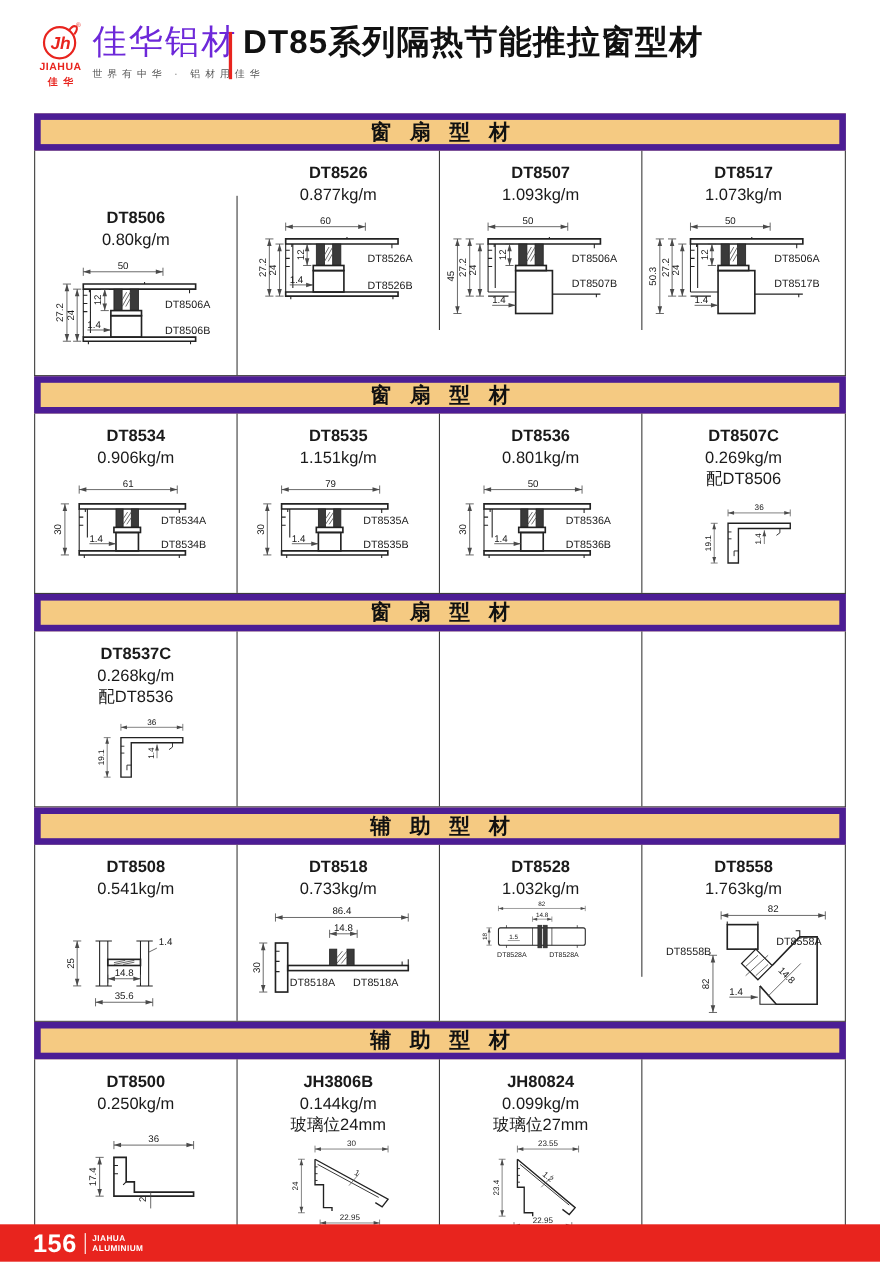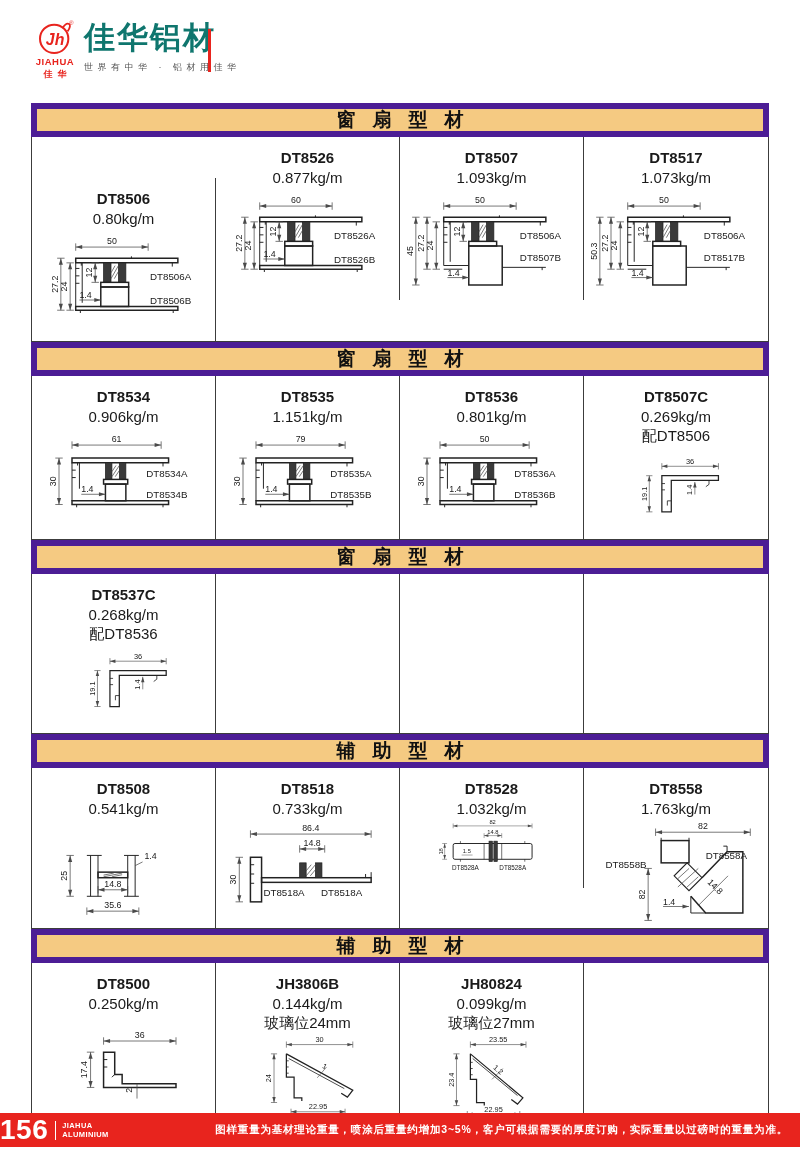--- a/index.html
+++ b/index.html
@@ -7,21 +7,21 @@
   .page{position:relative;width:800px;height:1167px;margin:0 auto;background:#fff;
         font-family:"Liberation Sans","DejaVu Sans",sans-serif;overflow:hidden;}
 
   
   .hdr{position:relative;height:103px;}
   .logo{position:absolute;left:26px;top:18px;width:58px;text-align:center;}
   .logo svg{width:40px;height:40px;display:block;margin:0 auto;}
   .logo-en{color:#E8241E;font-weight:bold;font-size:9.5px;letter-spacing:.5px;margin-top:-2px;}
   .logo-cn{color:#E8241E;font-weight:bold;font-size:9px;letter-spacing:5px;padding-left:5px;margin-top:1px;}
   .company{position:absolute;left:84px;top:22px;}
-  .company-name{font-size:31px;font-weight:700;letter-spacing:2px;color:#0f766e;line-height:1.05;}
+  .company-name{font-size:31px;font-weight:400;letter-spacing:2px;color:#6d28d9;line-height:1.05;}
   .tagline{margin-top:6px;font-size:9px;color:#555;letter-spacing:4.5px;white-space:nowrap;text-align:right;}
   .hdr-divider{position:absolute;left:208px;top:29px;width:3px;height:43px;background:#E8241E;}
   .title-block{position:absolute;left:221px;top:23px;}
   .title{margin:0;font-size:30px;font-weight:800;color:#111;line-height:1.05;letter-spacing:1px;white-space:nowrap;}
   .subtitle{font-size:12.5px;color:#222;margin-top:4px;word-spacing:3px;white-space:nowrap;}
 
   
   .catalog{position:absolute;left:31px;right:31px;top:103px;}
   .sec-hd{height:34px;border:6px solid #4c1d95;background:#F5CA82;display:flex;align-items:center;
           justify-content:center;font-size:19px;font-weight:700;color:#111;
@@ -50,21 +50,21 @@
 
   
   .lg-c{fill:none;stroke:#E8241E;stroke-width:2.4;}
   .lg-t{fill:#E8241E;font-size:19px;font-weight:bold;font-style:italic;}
   .lg-r{fill:#E8241E;font-size:7px;}
   .lg-s{fill:none;stroke:#E8241E;stroke-width:2.2;}
 
   
   .ftr{position:absolute;left:0;right:0;top:1113px;height:34px;background:#E8241E;color:#fff;
        display:flex;align-items:center;}
-  .ftr-page{font-size:28px;font-weight:700;letter-spacing:.5px;line-height:1;}
+  .ftr-page{font-size:23px;font-weight:700;margin-left:30px;letter-spacing:.5px;line-height:1;}
   .ftr-sep{width:1px;height:19px;background:#fff;margin:0 6px 0 7px;}
   .ftr-brand{font-size:7.5px;line-height:1.2;letter-spacing:.4px;font-weight:600;}
   .ftr-note{margin-left:auto;margin-right:12px;font-size:10.5px;font-weight:600;
             letter-spacing:.8px;white-space:nowrap;}
 </style>
 </head>
 <body>
 
 <div class="page">
 
@@ -78,20 +78,21 @@
       </svg>
       <div class="logo-en">JIAHUA</div>
       <div class="logo-cn">佳华</div>
     </div>
     <div class="company">
       <div class="company-name">佳华铝材</div>
       <div class="tagline">世界有中华 · 铝材用佳华</div>
     </div>
     <div class="hdr-divider"></div>
     <div class="title-block">
+      <h1 class="title">DT85系列隔热节能推拉窗型材</h1>
     </div>
   </header>
 
   <main class="catalog" id="catalog">
       <section>
         <div class="sec-hd">窗扇型材</div>
         <div class="sec-row">
           <div class="cell" style="height: 163px; margin-top: 41px;">
             <div class="cell-code">DT8506</div>
             <div class="cell-weight">0.80kg/m</div>
@@ -664,16 +665,15 @@
       </section>
     </main>
 
   <footer class="ftr">
     <div class="ftr-page">156</div>
     <div class="ftr-sep"></div>
     <div class="ftr-brand">
       <div>JIAHUA</div>
       <div>ALUMINIUM</div>
     </div>
-    <div class="ftr-note">图样重量为基材理论重量，喷涂后重量约增加3~5%，客户可根据需要的厚度订购，实际重量以过磅时的重量为准。</div>
   </footer>
 
 </div>
 
 </body></html>

